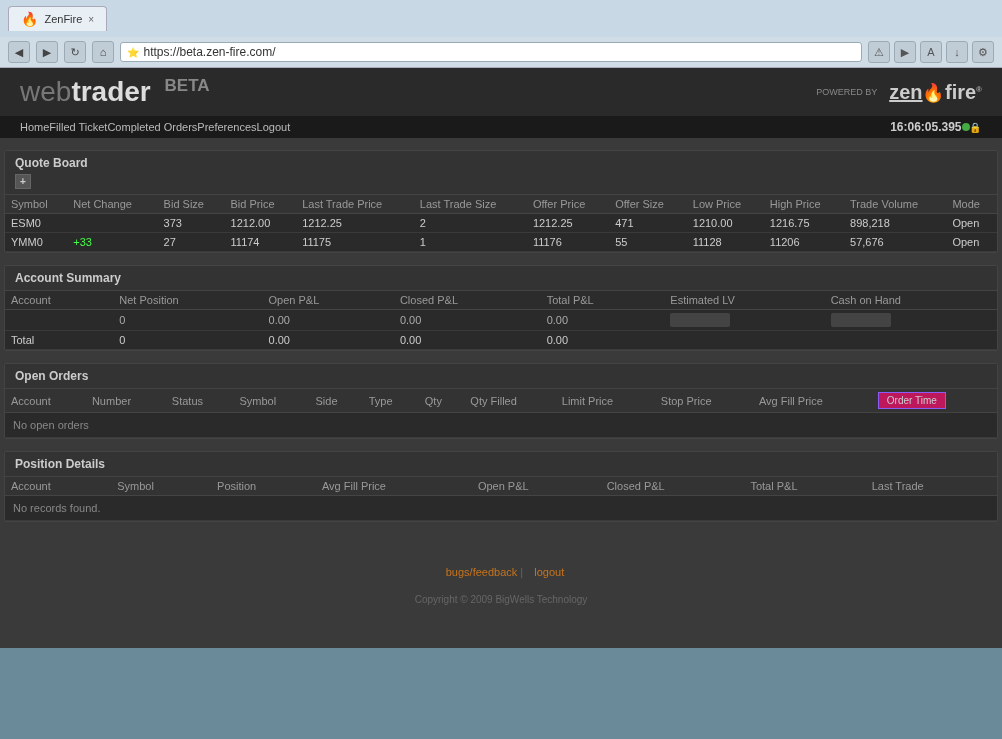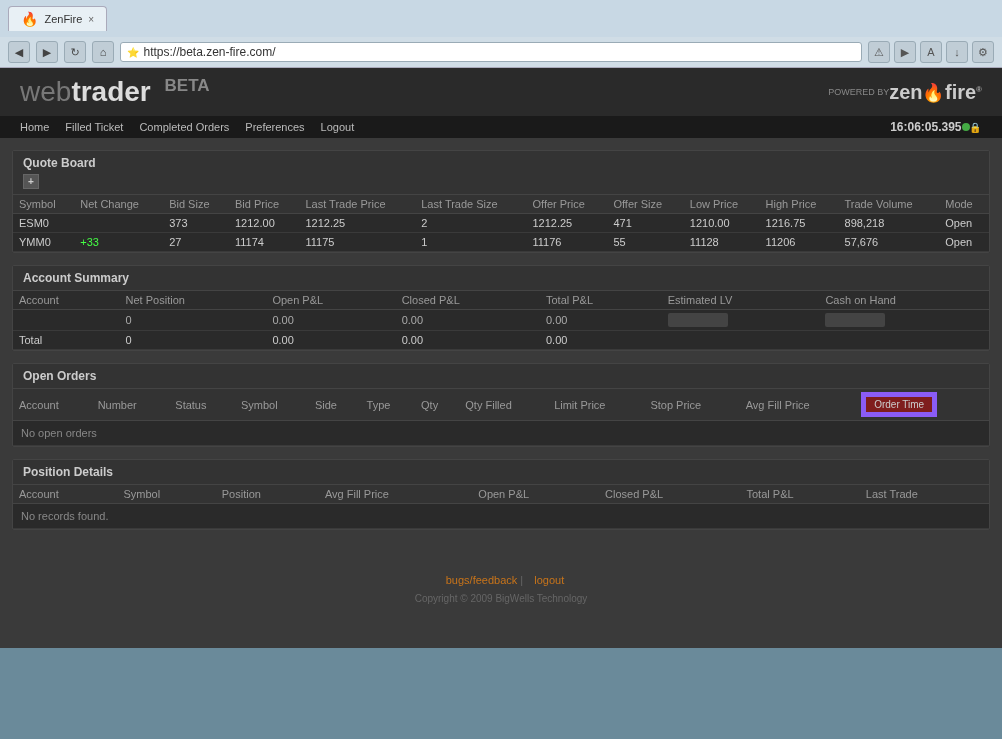--- a/index.html
+++ b/index.html
@@ -97,60 +97,60 @@
     .logo span.bold { color: #ccc; font-weight: 900; }
     .logo .beta {
       font-size: 17px;
       color: #888;
       margin-left: 6px;
       vertical-align: super;
     }
     .powered-by {
       display: flex;
       align-items: center;
-      gap: 0;
+      gap: 12px;
       color: #888;
       font-size: 9px;
     }
     .zen-fire-logo {
       font-size: 18px;
       font-weight: bold;
       color: #ccc;
     }
     .zen-fire-logo .fire { color: #e55; }
 
     
     .app-nav {
       background: #1a1a1a;
       padding: 4px 20px;
       display: flex;
       align-items: center;
       justify-content: space-between;
     }
-    .nav-links { display: flex; gap: 16px; }
+    .nav-links { display: flex; gap: 0; }
     .nav-link {
       color: #bbb;
       text-decoration: none;
       font-size: 11px;
       cursor: pointer;
     }
     .clock-area {
       display: flex;
       align-items: center;
       gap: 0;
       color: #ccc;
       font-size: 12px;
       font-weight: bold;
     }
     .status-dot { width: 8px; height: 8px; background: #4a4; border-radius: 50%; display: inline-block; }
     .lock-small { color: #888; font-size: 10px; }
 
     
     .main-content {
-      padding: 12px 12px;
+      padding: 12px 4px;
     }
 
     
     .section {
       background: #2a2a2a;
       border: 1px solid #444;
       margin-bottom: 12px;
       border-radius: 2px;
     }
     .section-header {
@@ -210,37 +210,37 @@
 
     
     .no-data {
       color: #888;
       padding: 6px 8px;
       font-size: 11px;
       margin-top: 40px;
     }
 
     .order-time-btn {
-      border: 5px solid #8b5cf6;
+      border: 1px solid #8b5cf6;
       padding: 2px 8px;
       color: #ccc;
       font-size: 10px;
-      background: #7f1d1d;
+      background: #be185d;
       cursor: pointer;
     }
 
     
     .footer {
       text-align: center;
       padding: 20px;
       color: #666;
       font-size: 11px;
     }
     .footer a { color: #c8741a; text-decoration: none; padding-left: 8px; }
-    .footer .copyright { color: #666; margin-top: 7px; font-size: 10px; }
+    .footer .copyright { color: #666; margin-top: 16px; font-size: 10px; }
   </style>
 </head>
 <body>
 
 <div class="browser-chrome">
   <div class="browser-titlebar">
     <div class="tab">
       <span class="fire-icon">🔥</span>
       <span>ZenFire</span>
       <span class="tab-close">×</span>
@@ -268,21 +268,21 @@
 <div class="app-wrapper">
 
   <div class="app-header">
     <div class="logo">
       <span style="color:#777; font-weight:300;">web</span><span class="bold" style="color:#ddd;">trader</span>
       <span class="beta">BETA</span>
     </div>
     <div class="powered-by">
       <span>POWERED BY</span>
       <div class="zen-fire-logo">
-        <span style="color:#ccc; font-weight:bold; font-size:20px;">zen</span><span class="fire">🔥</span><span style="color:#ccc; font-weight:bold; font-size:20px;">fire</span><sup style="color:#aaa; font-size:8px;">®</sup>
+        <span style="color:#ccc; font-weight:bold; font-size:20px;text-decoration:underline;">zen</span><span class="fire">🔥</span><span style="color:#ccc; font-weight:bold; font-size:20px;">fire</span><sup style="color:#aaa; font-size:8px;">®</sup>
       </div>
     </div>
   </div>
 
   <div class="app-nav">
     <div class="nav-links">
       <a class="nav-link">Home</a>
       <a class="nav-link">Filled Ticket</a>
       <a class="nav-link">Completed Orders</a>
       <a class="nav-link">Preferences</a>

